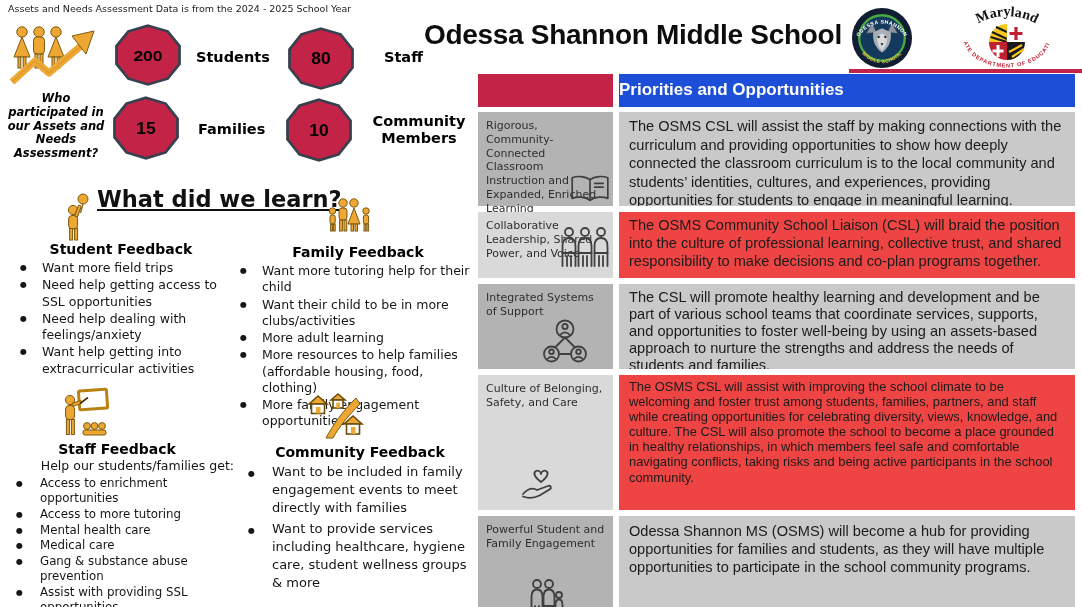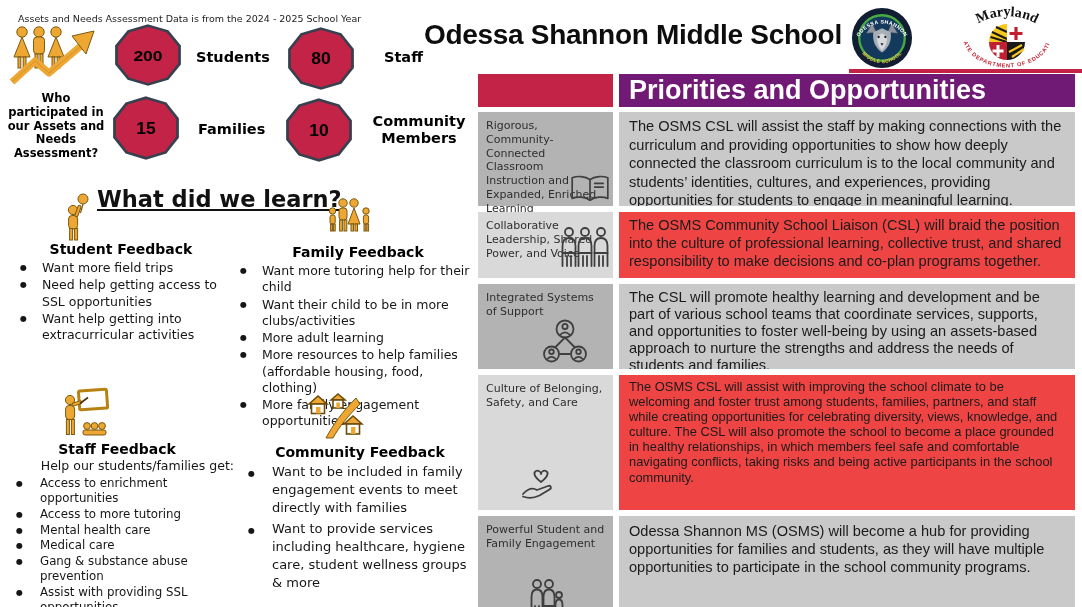--- a/index.html
+++ b/index.html
@@ -2,26 +2,26 @@
 <html><head>
 <meta charset="utf-8">
 <style>
   * { margin:0; padding:0; box-sizing:border-box; }
   html,body { width:1082px; height:607px; background:#ffffff; overflow:hidden;
               font-family:"Liberation Sans", sans-serif; }
   .abs { position:absolute; }
   #stage { position:relative; width:1082px; height:607px; background:#fff; }
 
   
-  .note { left:8px; top:13px; font-size:9.5px; color:#222; font-family:"DejaVu Sans",sans-serif;margin-left:10px; }
+  .note { left:8px; top:3px; font-size:9.5px; color:#222; font-family:"DejaVu Sans",sans-serif; }
 
   
   .stat-shape text { font-weight:bold; font-size:19px; fill:#000; }
   .stat-label { font-weight:bold; font-size:14.5px; color:#000; font-family:"DejaVu Sans",sans-serif; }
-  .who { left:2px; top:92px; width:108px; text-align:center; font-weight:bold;
+  .who { left:2px; top:92px; width:108px; text-align:center; font-style:italic; font-weight:bold;
          font-size:11.5px; line-height:1.2; color:#000; font-family:"DejaVu Sans",sans-serif; }
 
   
   .learn-heading { left:97px; top:186px; font-size:22.5px; font-weight:bold; color:#111;
                    font-family:"DejaVu Sans",sans-serif;text-decoration:underline; }
   .fb-block { font-family:"DejaVu Sans",sans-serif; color:#161616; }
   .fb-block h3 { text-align:center; font-size:14px; font-weight:bold; color:#000; }
   .fb-block .intro { font-size:12.5px; margin-top:1px;text-align:right; }
   .fb-block ul { list-style:none; margin-top:3px; }
   .fb-block li { position:relative; font-size:12.5px; line-height:1.3; margin-bottom:1px; }
@@ -37,22 +37,22 @@
   .community-block li::before { left:8px; top:5px; }
 
   
   .page-title { left:424px; top:19px; font-size:28px; font-weight:bold; color:#0d0d0d; letter-spacing:-0.3px; }
   .logo-underline { left:849px; top:69px; width:233px; height:3.5px; background:#C22346; }
 
   
   .priorities { left:478px; top:74px; width:597px; }
   .phead { display:flex; height:33px; margin-bottom:5px; }
   .phead .spacer { width:135px; background:#C22346; margin-right:6px; }
-  .phead .bar { flex:1; background:#701a75; color:#fff; font-weight:bold; font-size:27px;
-                line-height:32px; padding-left:10px; }
+  .phead .bar { flex:1; background:#1d4ed8; color:#fff; font-weight:bold; font-size:17px;
+                line-height:32px; }
   .prow { display:flex; margin-bottom:6px; }
   .plabel { width:135px; margin-right:6px; position:relative; padding:7px 8px;
             font-size:11px; line-height:1.25; color:#2e2e2e; font-family:"DejaVu Sans",sans-serif; }
   .ptext { flex:1; padding:4px 10px 8px 10px; font-size:14.6px; line-height:1.25; color:#1b1b1b; overflow:hidden; }
   .lab-dark { background:#B3B3B3; } .lab-light { background:#D9D9D9; }
   .cell-gray { background:#C9C9C9; } .cell-light { background:#ef4444; }
   .r1 { height:94px; } .r2 { height:66px; } .r3 { height:85px; } .r4 { height:135px; } .r5 { height:108px; margin-bottom:0; }
   .r1 .ptext { line-height:1.27; padding-top:5px; }
   .r3 .ptext { line-height:1.17; padding-top:5px; }
   .r4 .ptext { font-size:12.9px; line-height:1.17; padding-top:4px; }
@@ -146,20 +146,21 @@
       <rect x="38" y="27" width="1.8" height="7"></rect>
         <rect x="40.8" y="27" width="1.8" height="7"></rect>
     </g>
   </svg>
 
   <div class="abs fb-block student-block">
     <h3>Student Feedback</h3>
     <ul>
       <li>Want more field trips</li>
       <li>Need help getting access to SSL opportunities</li>
+      <li>Need help dealing with feelings/anxiety</li>
       <li>Want help getting into extracurricular activities</li>
     </ul>
   </div>
 
   <div class="abs fb-block family-block">
     <h3>Family Feedback</h3>
     <ul>
       <li>Want more tutoring help for their child</li>
       <li>Want their child to be in more clubs/activities</li>
       <li>More adult learning</li>

